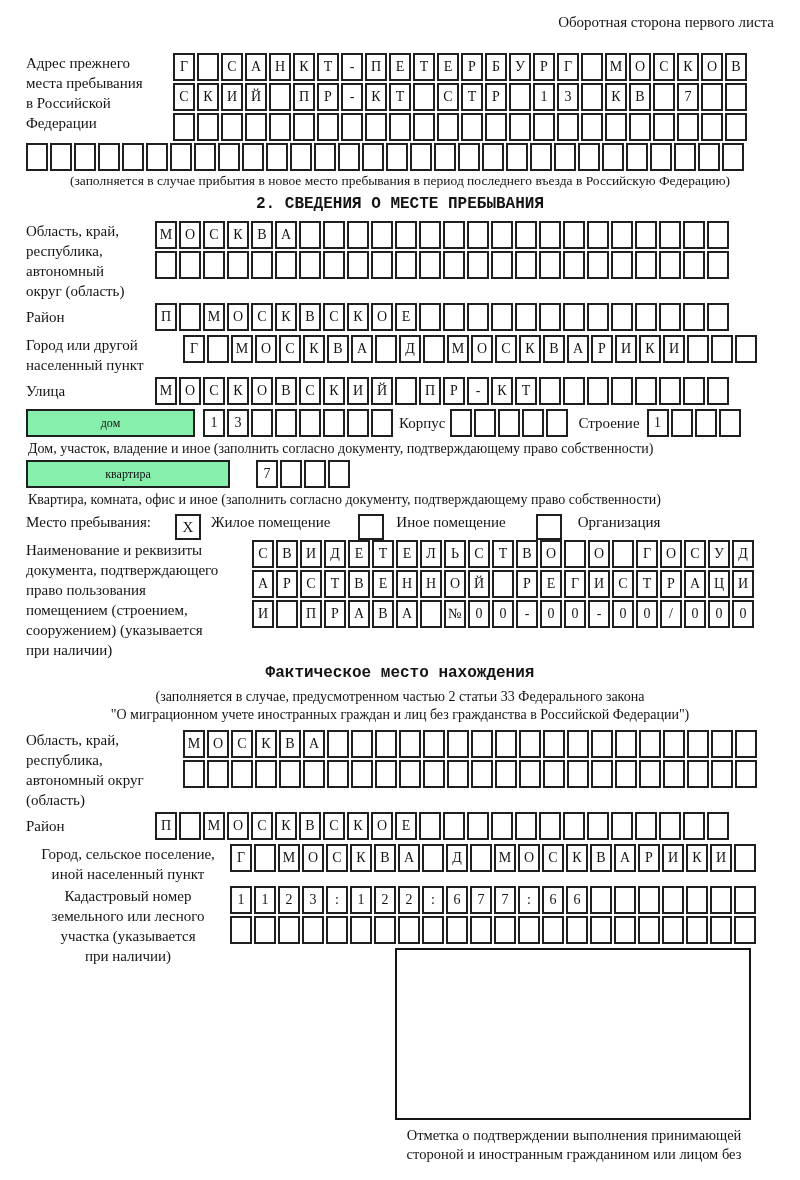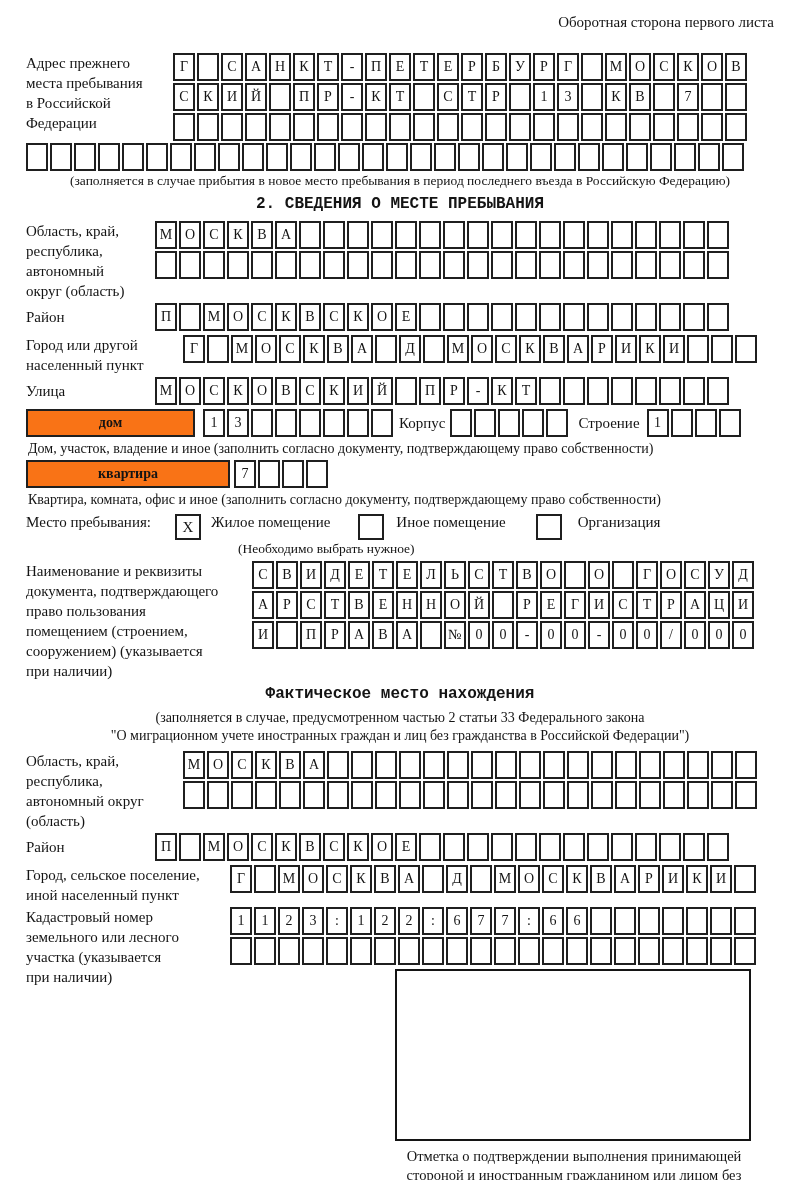--- a/index.html
+++ b/index.html
@@ -17,24 +17,24 @@
   .col{flex:none;}
   .cellrow{display:flex;gap:2px;margin-bottom:2px;}
   .cell{
     flex:none;width:18px;height:24px;border:2px solid #1f1f1f;
     display:flex;align-items:center;justify-content:center;
     font-size:14px;line-height:1;background:#fff;
   }
   .typebox{
     flex:none;border:2px solid #1f1f1f;height:24px;
     display:flex;align-items:center;justify-content:center;
-    font-size:14px;background:#f97316;font-weight:bold;
+    font-size:12px;background:#86efac;
   }
   .w147{width:147px;} .w129{width:129px;}
-  .w157{width:157px;} .w204{width:204px;} .w226{width:226px;}
+  .w157{width:157px;} .w204{width:204px;text-align:center;} .w226{width:226px;}
   .note{font-size:13.5px;}
   .note.center{text-align:center;}
   .sec-title{text-align:center;font-weight:bold;font-size:16px;margin:6px 0 8px 0;font-family:Liberation Mono, monospace;}
   .hrow{display:flex;align-items:flex-start;margin-top:2px;}
   .stayrow{display:flex;align-items:flex-start;font-size:15px;margin-top:6px;}
   .cb{
     flex:none;width:22px;height:22px;border:2px solid #1f1f1f;
     display:flex;align-items:center;justify-content:center;font-size:15px;
   }
   .stamp-box{
@@ -358,40 +358,39 @@
     <div class="cellrow">
         <span class="cell">1</span>
         <span class="cell"></span>
         <span class="cell"></span>
         <span class="cell"></span>
       </div>
   </div>
   <div class="note-left">Дом, участок, владение и иное (заполнить согласно документу, подтверждающему право собственности)</div>
 
   <div class="hrow">
-    <div class="typebox" style="width:200px;margin-right:4px;">квартира</div>
+    <div class="typebox" style="width:200px;margin-right:26px;">квартира</div>
     <div class="cellrow">
         <span class="cell">7</span>
         <span class="cell"></span>
         <span class="cell"></span>
         <span class="cell"></span>
       </div>
   </div>
   <div class="note-left">Квартира, комната, офис и иное (заполнить согласно документу, подтверждающему право собственности)</div>
 
   <div class="stayrow">
     <span>Место пребывания:</span>
     <span class="cb" style="margin:0 10px 0 24px;">X</span>
     <span>Жилое помещение</span>
     <span class="cb" style="margin:0 12px 0 28px;"></span>
     <span>Иное помещение</span>
     <span class="cb" style="margin:0 16px 0 30px;"></span>
     <span>Организация</span>
   </div>
-  <div class="subnote">(Необходимо выбрать нужное)</div>
 
   <div class="frow">
     <div class="lbl w226">
         <div>Наименование и реквизиты</div>
         <div>документа, подтверждающего</div>
         <div>право пользования</div>
         <div>помещением (строением,</div>
         <div>сооружением) (указывается</div>
         <div>при наличии)</div>
       </div>

